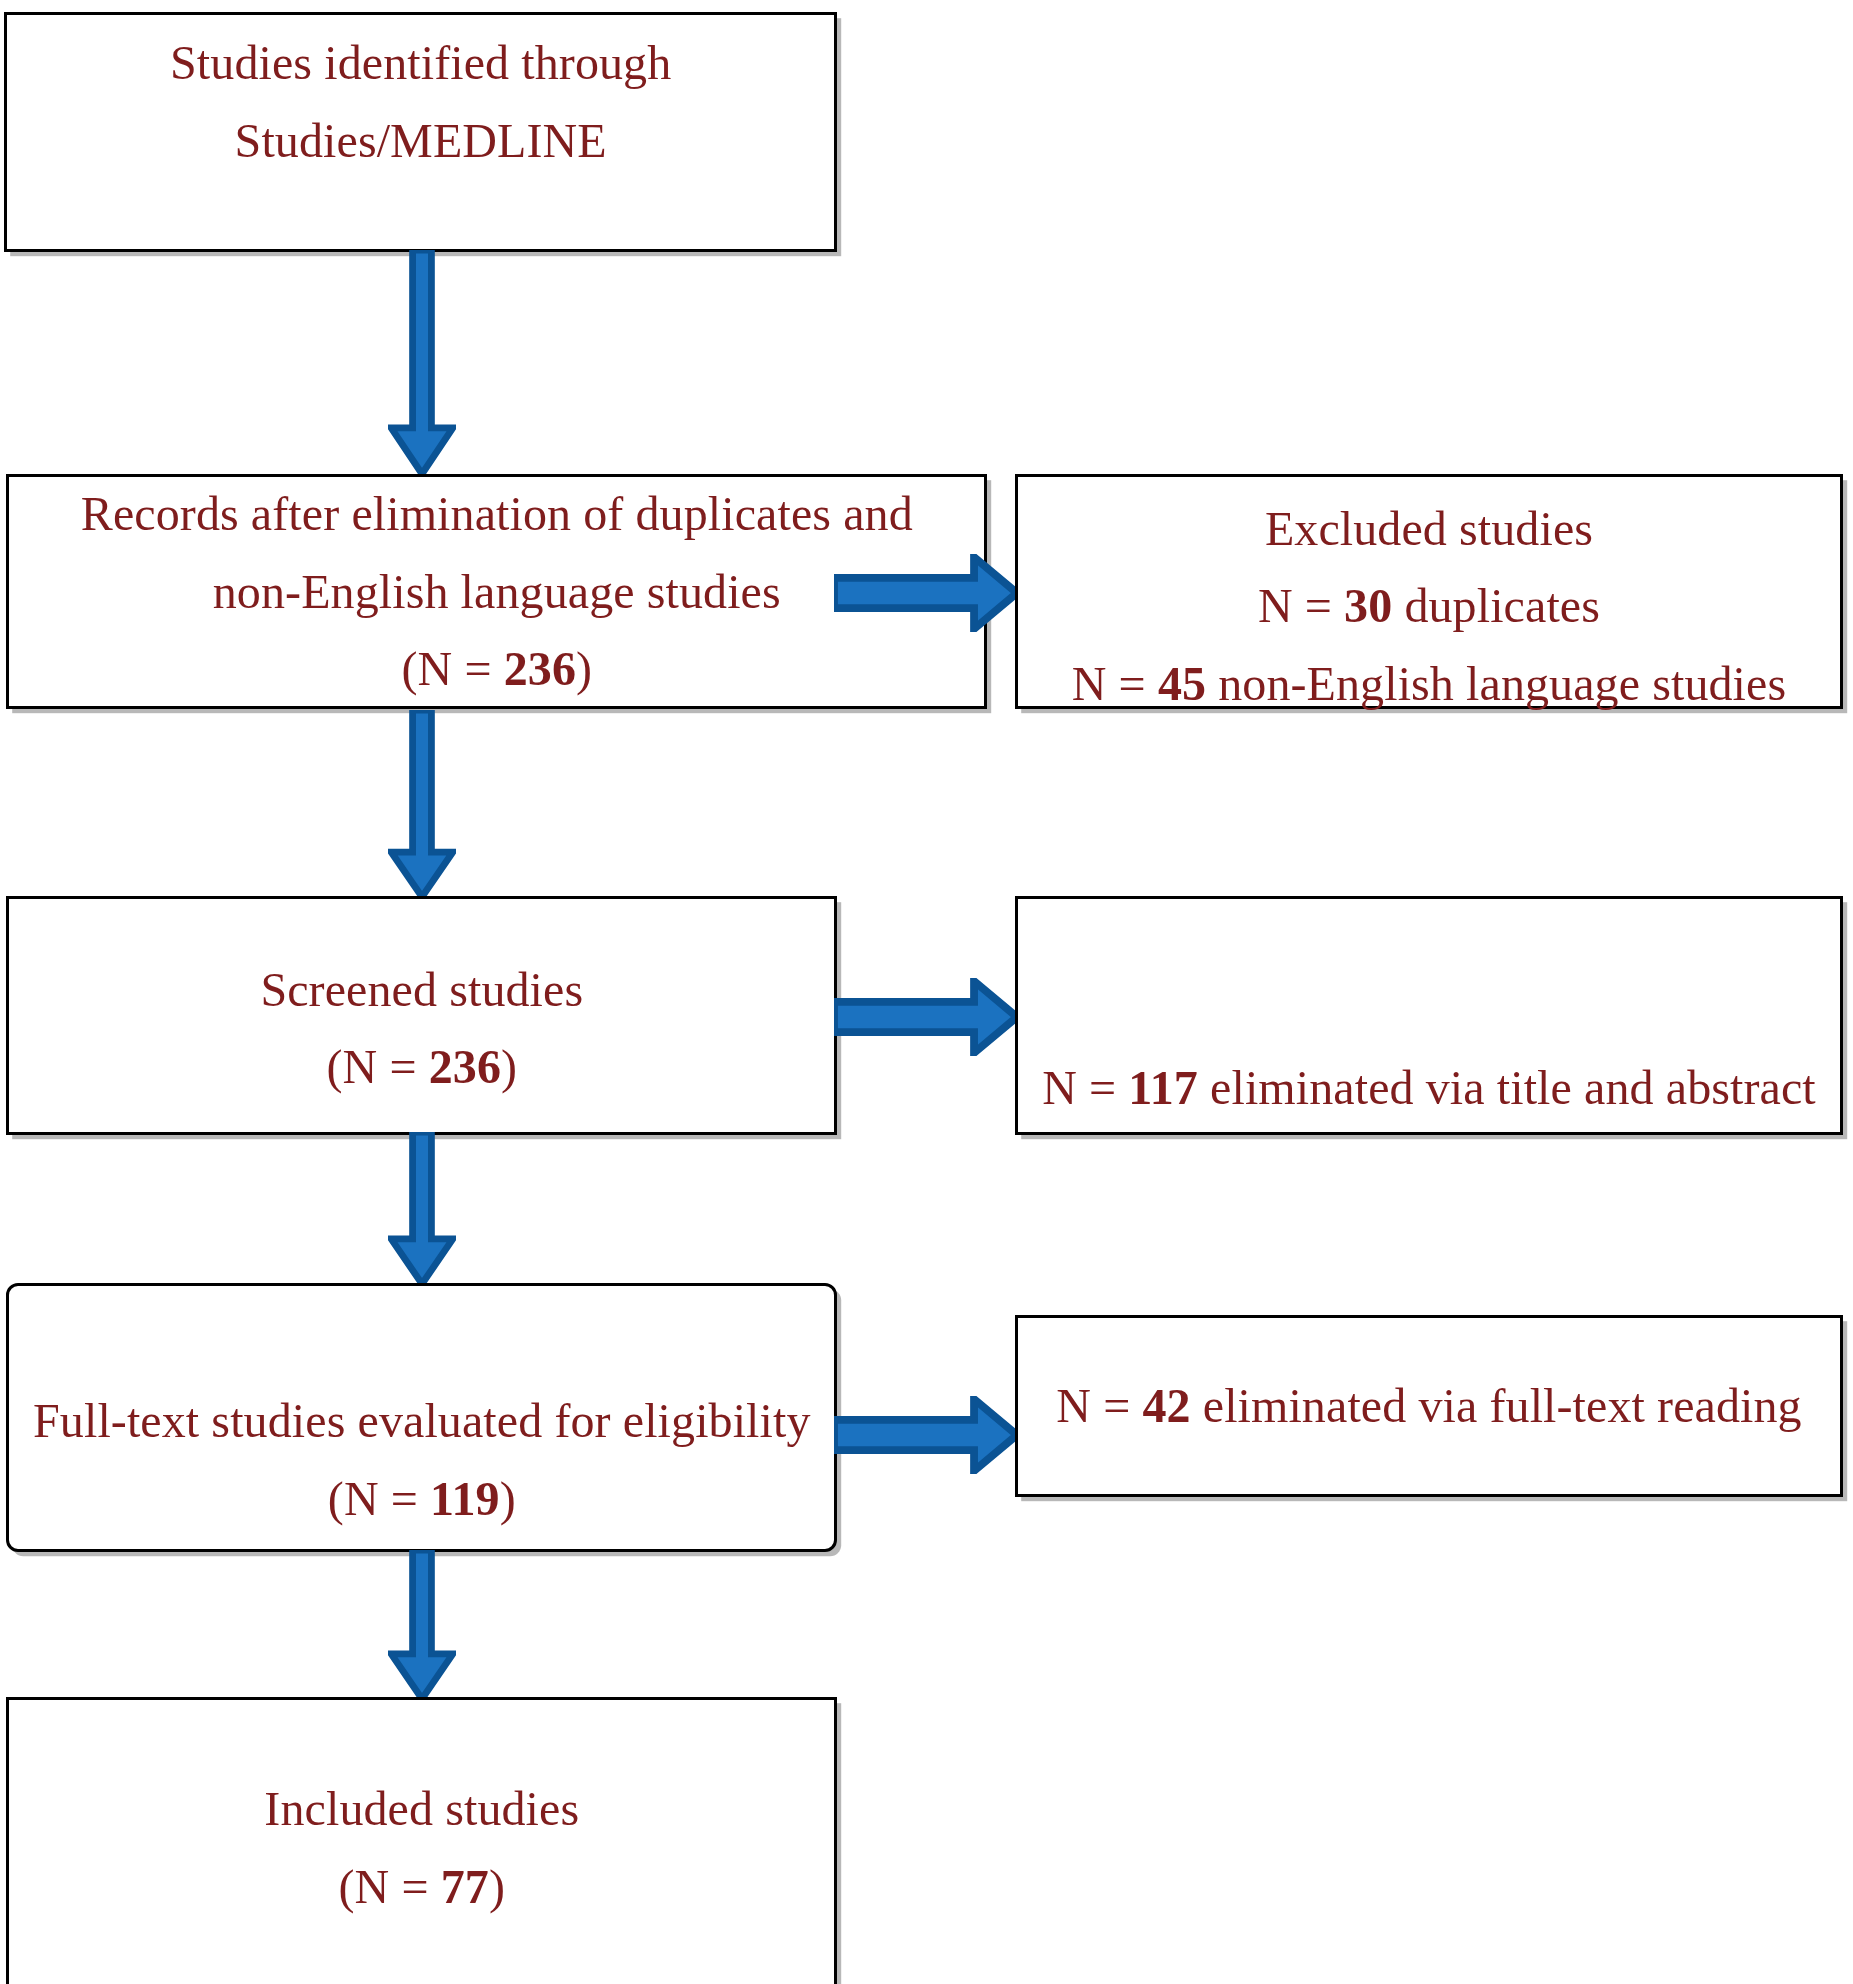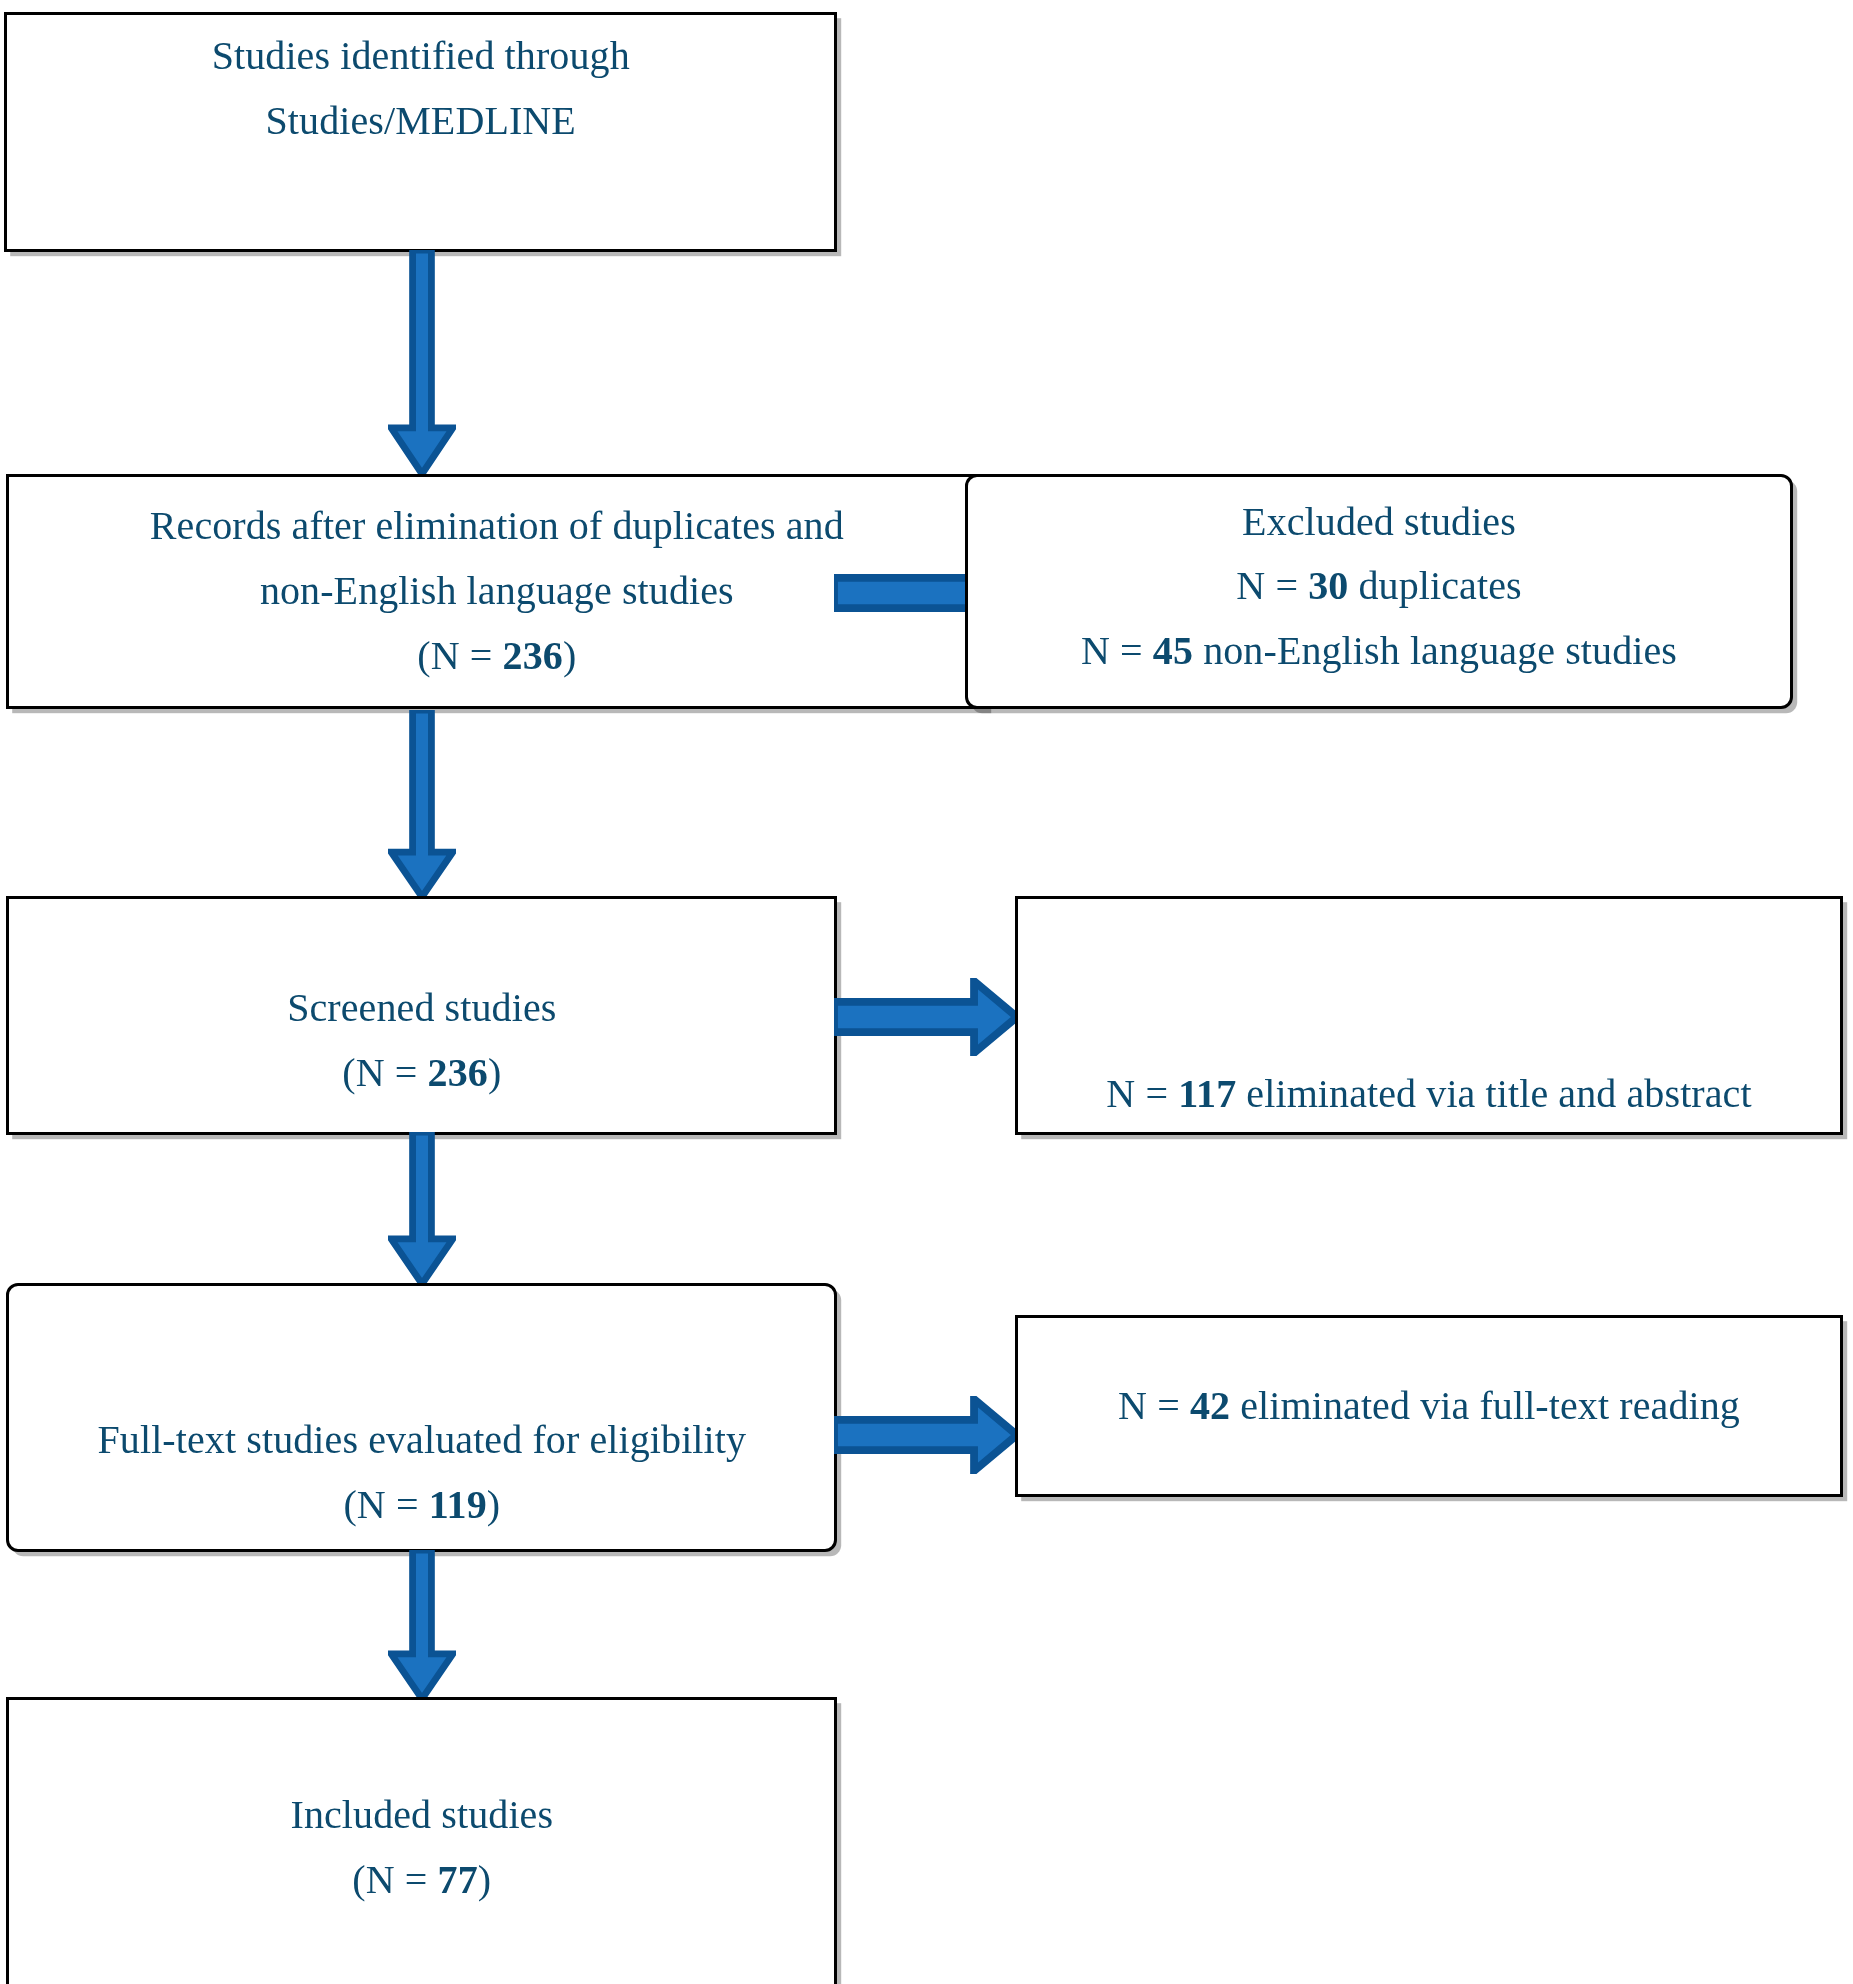--- a/index.html
+++ b/index.html
@@ -26,37 +26,37 @@
     display: flex;
     flex-direction: column;
     align-items: center;
     justify-content: center;
     text-align: center;
     padding: 5.2px 13.6px;
   }
   .node .line {
     display: block;
     width: 100%;
-    font-size: 40px;
+    font-size: 48px;
     line-height: 1.62;
-    color: #0c4a6e;
+    color: #7f1d1d;
     white-space: nowrap;
     letter-spacing: 0.1px;
   }
   .node .line b { font-weight: 700; }
 
   
   .box-1 { left: 4.2px;  top: 11.5px;   width: 833px; height: 240px; }
   .box-2 { left: 6.3px; top: 474px;  width: 981px; height: 235px; }
   .box-3 { left: 6.3px; top: 896px; width: 831px; height: 239px; }
   .box-4 { left: 6.3px; top: 1283px; width: 831px; height: 269px; }
   .box-5 { left: 6.3px; top: 1697px; width: 831px; height: 302px; }
 
   
-  .box-r1 { left: 965px; top: 474px;  width: 828px; height: 235px; border-radius: 12px; }
+  .box-r1 { left: 1015px; top: 474px;  width: 828px; height: 235px; }
   .box-r2 { left: 1015px; top: 896px; width: 828px; height: 239px; }
   .box-r3 { left: 1015px; top: 1315px; width: 828px; height: 182px; }
 
   
   .box-1  { justify-content: flex-start; padding-top: 9.4px; }
   .box-3  { justify-content: flex-end;   padding-bottom: 26px; }
   .box-4  { justify-content: flex-end;   padding-bottom: 11.5px; border-radius: 12px; }
   .box-5  { justify-content: center; }
   .box-r1 { justify-content: flex-start; padding-top: 12.6px; }
   .box-r2 { justify-content: flex-end; }

